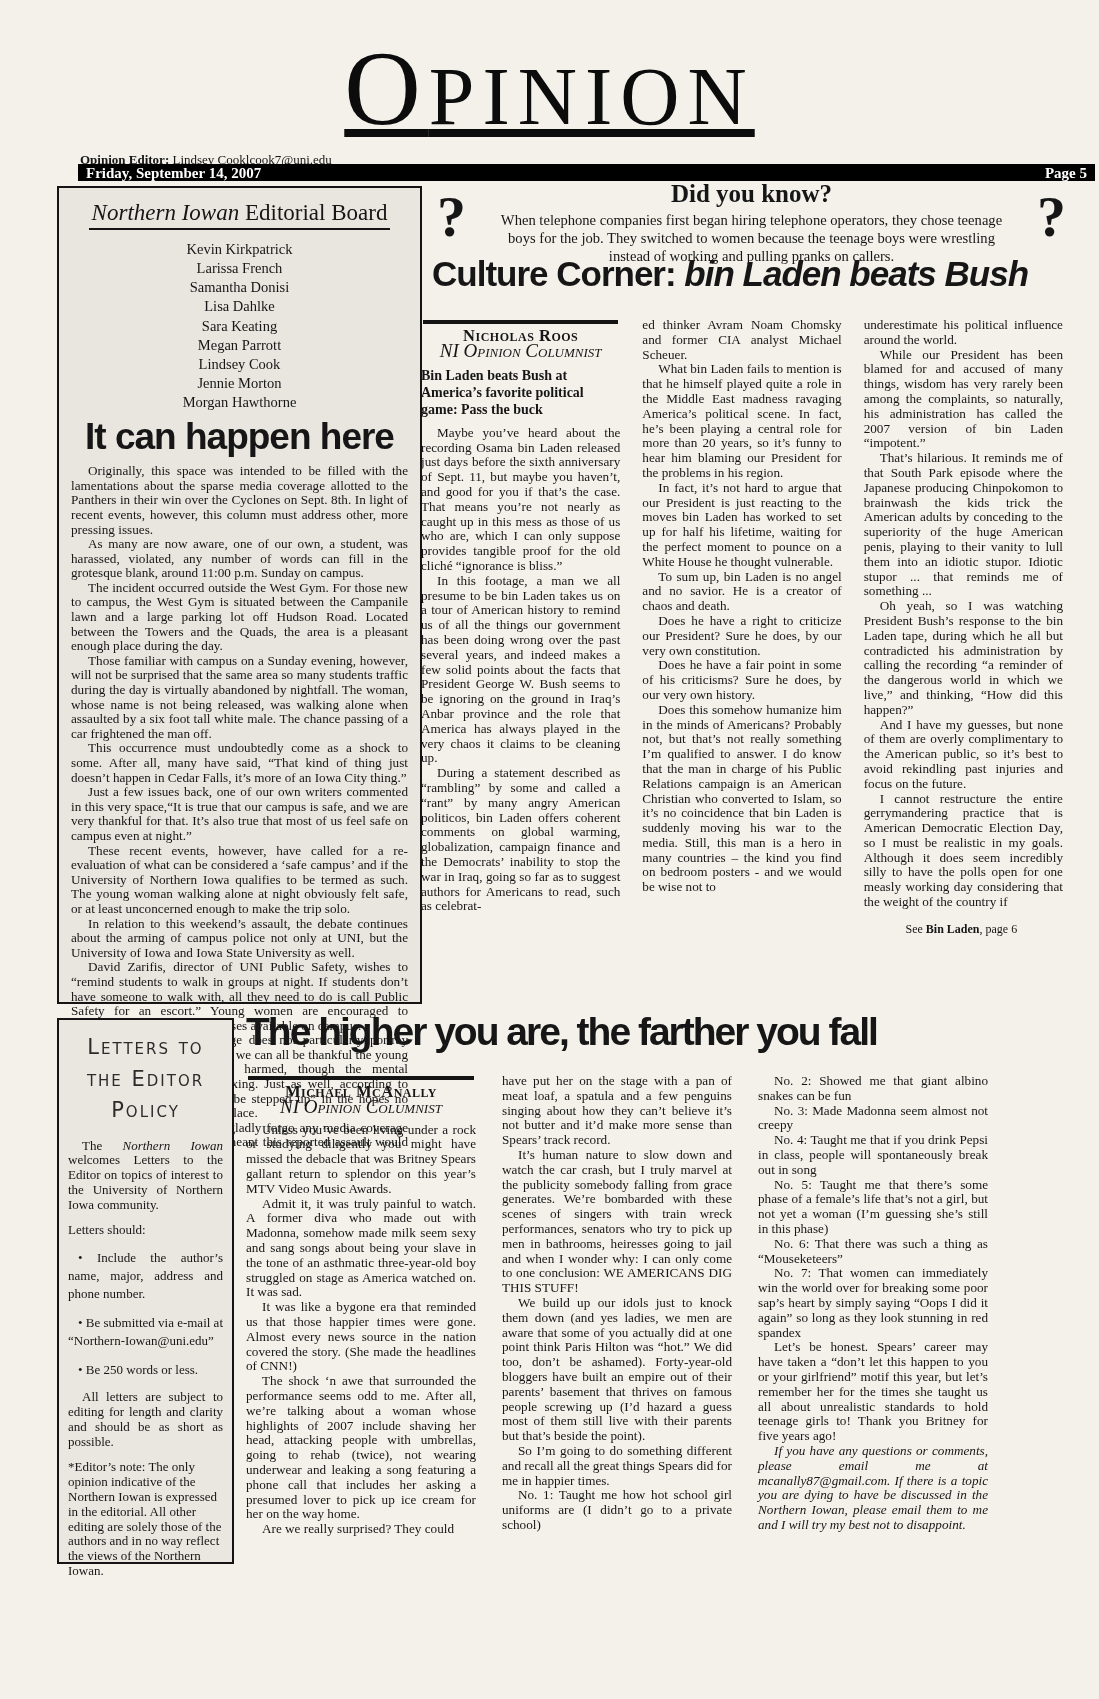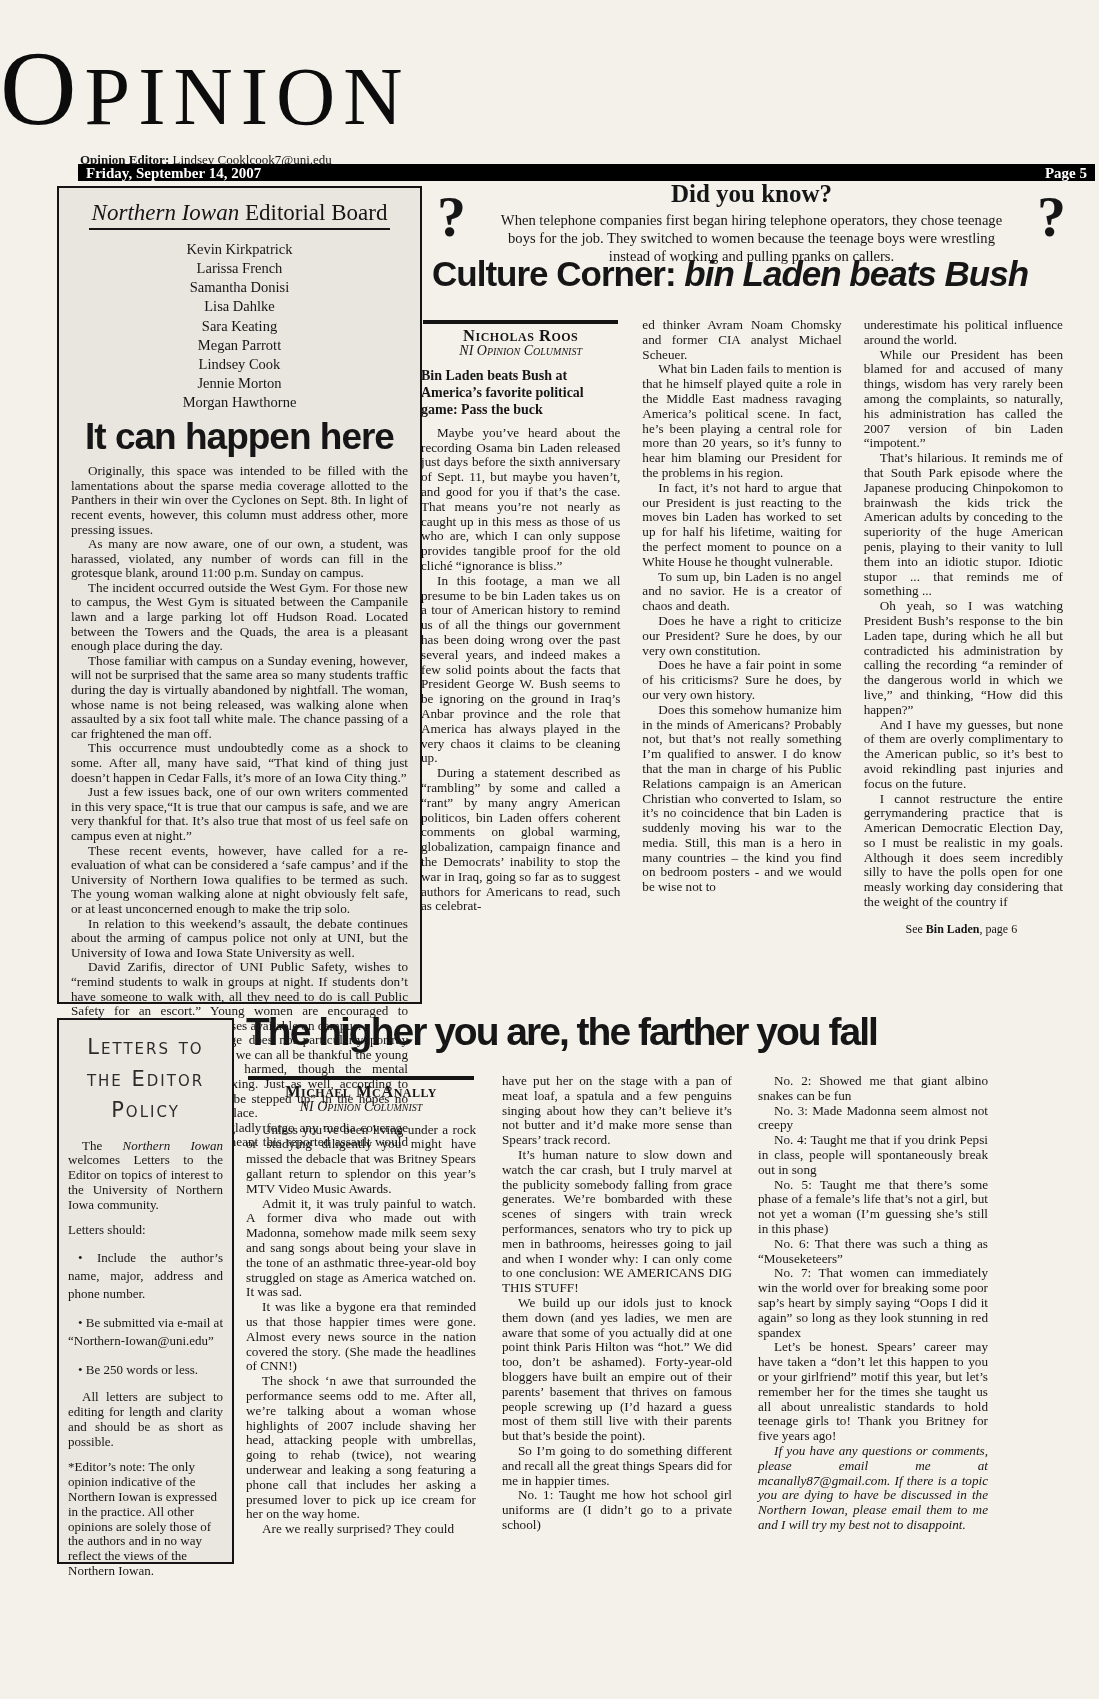--- a/index.html
+++ b/index.html
@@ -3,22 +3,22 @@
 <meta charset="utf-8">
 <style>
   html,body{margin:0;padding:0;background:#9a9a9a;}
   .page{
     position:relative;width:1099px;height:1699px;margin:0 auto;
     background:#f3f1ea;color:#161616;overflow:hidden;
     font-family:"Liberation Serif","DejaVu Serif",serif;
   }
   
   .masthead{
-    position:absolute;top:28px;left:0;width:100%;text-align:left;
-    font-size:82px;letter-spacing:8px;font-weight:500;color:#0c0c0c;
+    position:absolute;top:28px;left:0;width:100%;text-align:center;
+    font-size:82px;letter-spacing:8px;font-weight:500;color:#0c0c0c;text-decoration:underline;
   }
   .masthead::first-letter{font-size:106px;}
   .editor-row{
     position:absolute;top:152px;left:80px;right:77px;
     display:flex;justify-content:flex-start;font-size:13px;
   }
   .editor-label{font-weight:bold;}
   .dateline{
     position:absolute;top:164px;left:78px;right:4px;height:17px;
     background:#000;color:#fff;display:flex;justify-content:space-between;
@@ -56,21 +56,21 @@
     font-family:"Liberation Sans","DejaVu Sans",sans-serif;font-weight:bold;
     font-size:35px;letter-spacing:-1px;white-space:nowrap;
   }
   .cols{position:absolute;display:flex;}
   .cc-cols{left:421px;top:318px;width:642px;height:690px;gap:22px;}
   .col{flex:1;font-size:13.2px;line-height:14.8px;text-align:justify;min-width:0;}
   .col .para{text-indent:16px;}
   .first-cont .para:first-child{text-indent:0;}
   .byline-block{border-top:4px solid #141414;margin:2px 2px 8px;padding-top:5px;text-align:center;}
   .byline-name{font-variant:small-caps;font-weight:bold;font-size:16.5px;letter-spacing:.5px;}
-  .byline-role{font-variant:small-caps;font-style:italic;font-size:14px;}
+  .byline-role{font-variant:small-caps;font-style:italic;font-size:19px;}
   .deck{font-weight:bold;font-size:14px;line-height:1.22;text-align:left;margin:8px 0 8px;}
   .see-line{text-align:center;font-size:12px;margin-top:12px;padding-right:4px;font-family:Liberation Serif, serif;}
   .see-bold{font-weight:bold;}
   
   .letters-box{
     position:absolute;left:57px;top:1018px;width:177px;height:546px;
     background:#eae7e0;border:2px solid #141414;box-sizing:border-box;
     padding:12px 9px;font-size:13px;line-height:14.8px;
   }
   .letters-title{text-align:center;margin-bottom:12px;}
@@ -202,21 +202,21 @@
     <div class="letters-para">
       <span>The </span><span class="ital">Northern Iowan</span><span> welcomes Letters to the Editor on topics of interest to the University of Northern Iowa community.</span>
     </div>
     <div class="letters-plain">Letters should:</div>
     <div class="letters-bullet-wrap">
         <div class="para">•  Include the author’s name, major, address and phone number.</div>
         <div class="para">•  Be submitted via e-mail at “Northern-Iowan@uni.edu”</div>
         <div class="para">•  Be 250 words or less.</div>
       </div>
     <div class="letters-para">All letters are subject to editing for length and clarity and should be as short as possible.</div>
-    <div class="letters-plain">*Editor’s note: The only opinion indicative of the Northern Iowan is expressed in the practice. All other opinions are solely those of the authors and in no way reflect the views of the Northern Iowan.</div>
+    <div class="letters-plain">*Editor’s note: The only opinion indicative of the Northern Iowan is expressed in the editorial. All other editing are solely those of the authors and in no way reflect the views of the Northern Iowan.</div>
   </div>
 
   <div class="fall-headline">The higher you are, the farther you fall</div>
   <div class="cols fall-cols">
     <div class="col">
       <div class="byline-block">
         <div class="byline-name">Michael McAnally</div>
         <div class="byline-role">NI Opinion Columnist</div>
       </div>
       <div>

